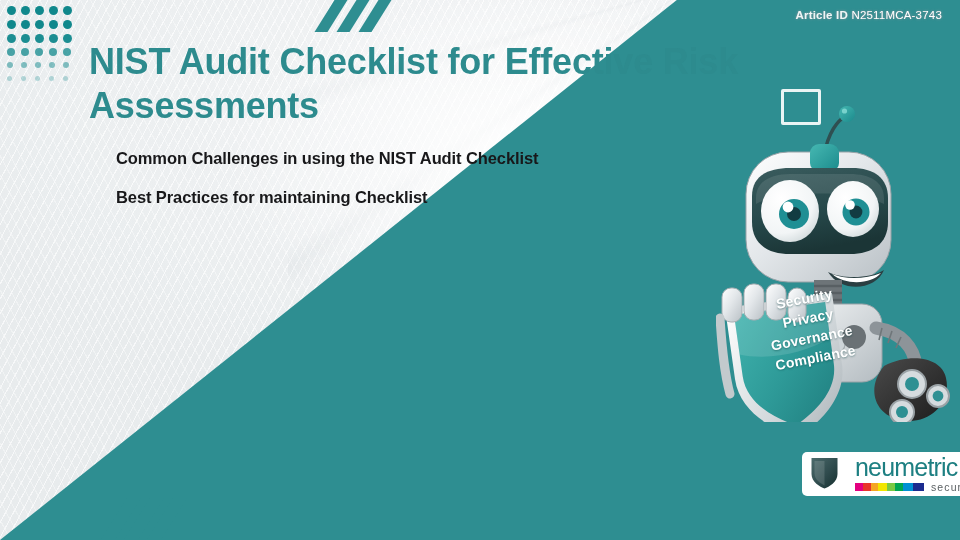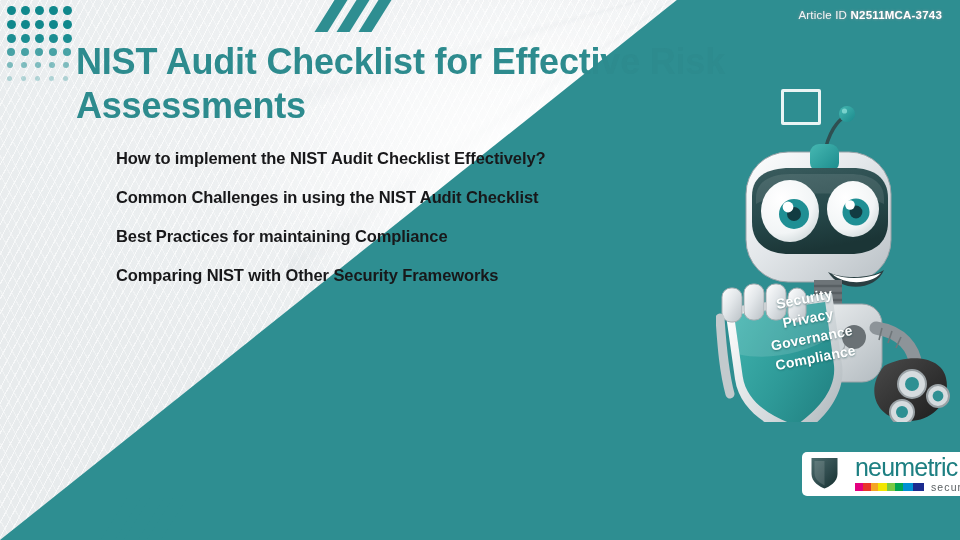--- a/index.html
+++ b/index.html
@@ -121,27 +121,27 @@
   .article-id {
     position: absolute;
     right: 18px;
     top: 9px;
     font-size: 11.5px;
     letter-spacing: .2px;
     color: #ffffff;
     text-shadow: 0 0 3px rgba(150,160,166,.9), 0 0 1px rgba(120,132,140,.8);
     white-space: nowrap;
   }
-  .article-id .aid-label { font-weight: 400; opacity: .92; }
-  .article-id .aid-code { font-weight: 700; }
+  .article-id .aid-label { font-weight: 700; opacity: .92; }
+  .article-id .aid-code { font-weight: 400; }
 
   
   .title {
     position: absolute;
-    left: 76px;
+    left: 89px;
     top: 40px;
     width: 690px;
     margin: 0;
     font-size: 36px;
     line-height: 1.23;
     font-weight: 700;
     color: #2d8b8e;
     letter-spacing: -0.2px;
   }
 
@@ -285,24 +285,22 @@
   <div class="ghost-square"></div>
 
   <div class="article-id">
     <span class="aid-label">Article ID</span>
     <span class="aid-code">N2511MCA-3743</span>
   </div>
 
   <h1 class="title">NIST Audit Checklist for Effective Risk Assessments</h1>
 
   <ul class="toc">
-    <li>How to implement the NIST Audit Checklist Effectively?</li>
     <li>Common Challenges in using the NIST Audit Checklist</li>
-    <li>Best Practices for maintaining Compliance</li>
-    <li>Comparing NIST with Other Security Frameworks</li>
+    <li>Best Practices for maintaining Checklist</li>
   </ul>
 
   <div class="robot">
     <svg width="244" height="318" viewBox="0 0 244 318" xmlns="http://www.w3.org/2000/svg">
       <defs>
         <linearGradient id="gMetal" x1="0" y1="0" x2="1" y2="1">
           <stop offset="0%" stop-color="#ffffff"></stop>
           <stop offset="45%" stop-color="#e3e7ea"></stop>
           <stop offset="100%" stop-color="#b9c0c5"></stop>
         </linearGradient>

